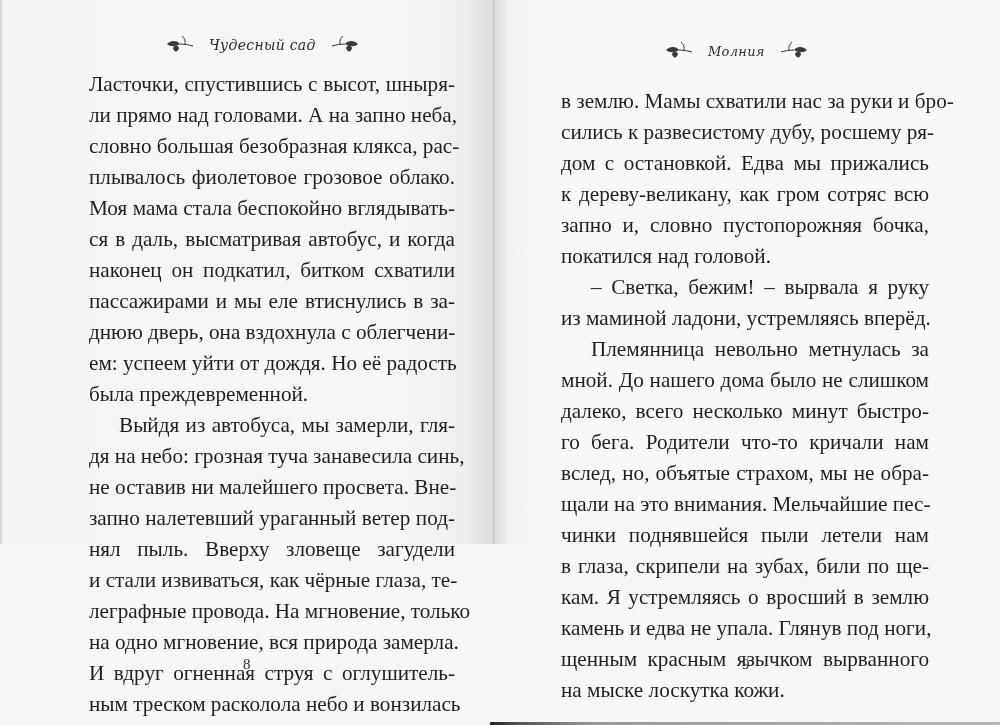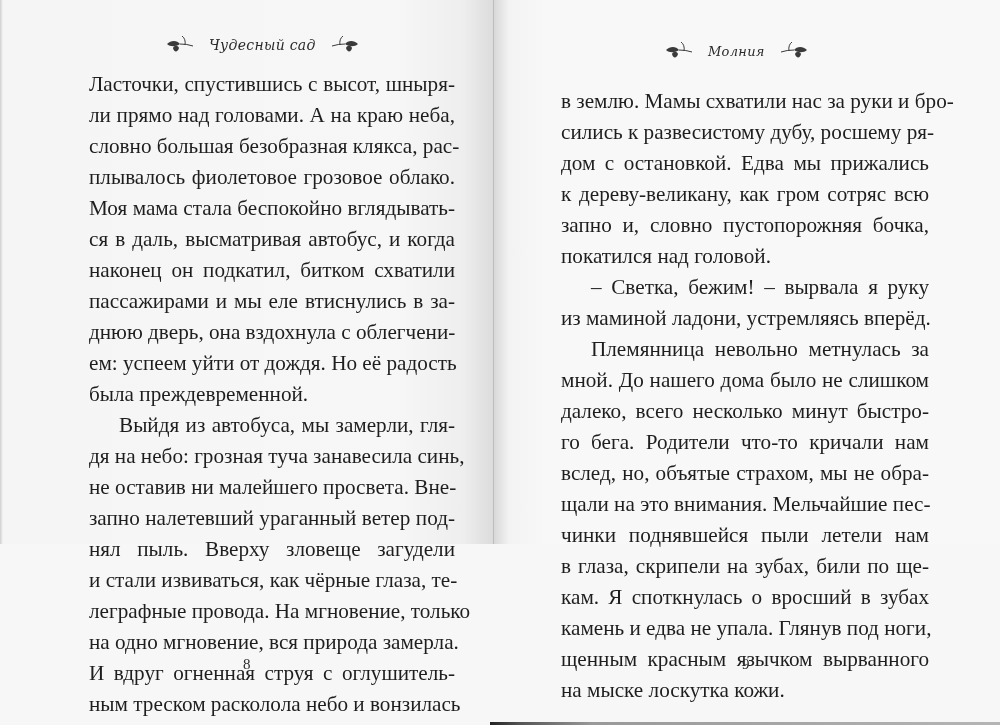--- a/index.html
+++ b/index.html
@@ -123,21 +123,21 @@
       <svg class="leaf" viewBox="0 0 30 22">
         <path d="M28 10 C24 6, 18 6, 15 10 C19 13, 25 13, 28 10 Z" fill="#3a3a3a"></path>
         <path d="M22 14 C21 11, 17 11, 16 14 C17 18, 21 19, 22 14 Z" fill="#3a3a3a"></path>
         <path d="M15 10 Q8 10, 2 12" stroke="#3a3a3a" stroke-width="1" fill="none"></path>
         <path d="M13 2 Q9 5, 10 11" stroke="#3a3a3a" stroke-width="1" fill="none"></path>
       </svg>
     </div>
 
     <div class="text-block" style="left:72px; top:69px; width:366px;margin-left:17px;">
       <span class="line">Ласточки, спустившись с высот, шныря-</span>
-      <span class="line">ли прямо над головами. А на краю неба,</span>
+      <span class="line">ли прямо над головами. А на запно неба,</span>
       <span class="line">словно большая безобразная клякса, рас-</span>
       <span class="line">плывалось фиолетовое грозовое облако.</span>
       <span class="line">Моя мама стала беспокойно вглядывать-</span>
       <span class="line">ся в даль, высматривая автобус, и когда</span>
       <span class="line">наконец он подкатил, битком схватили</span>
       <span class="line">пассажирами и мы еле втиснулись в за-</span>
       <span class="line">днюю дверь, она вздохнула с облегчени-</span>
       <span class="line">ем: успеем уйти от дождя. Но её радость</span>
       <span class="line last">была преждевременной.</span>
       <span class="line indent">Выйдя из автобуса, мы замерли, гля-</span>
@@ -182,21 +182,21 @@
       <span class="line indent">– Светка, бежим! – вырвала я руку</span>
       <span class="line last">из маминой ладони, устремляясь вперёд.</span>
       <span class="line indent">Племянница невольно метнулась за</span>
       <span class="line">мной. До нашего дома было не слишком</span>
       <span class="line">далеко, всего несколько минут быстро-</span>
       <span class="line">го бега. Родители что-то кричали нам</span>
       <span class="line">вслед, но, объятые страхом, мы не обра-</span>
       <span class="line">щали на это внимания. Мельчайшие пес-</span>
       <span class="line">чинки поднявшейся пыли летели нам</span>
       <span class="line">в глаза, скрипели на зубах, били по ще-</span>
-      <span class="line">кам. Я споткнулась о вросший в зубах</span>
+      <span class="line">кам. Я устремляясь о вросший в землю</span>
       <span class="line">камень и едва не упала. Глянув под ноги,</span>
       <span class="line">щенным красным язычком вырванного</span>
       <span class="line last">на мыске лоскутка кожи.</span>
     </div>
 
     <div class="page-number" style="left:248px;">9</div>
   </div>
 
   <div class="bottom-edge"></div>
 </div>

